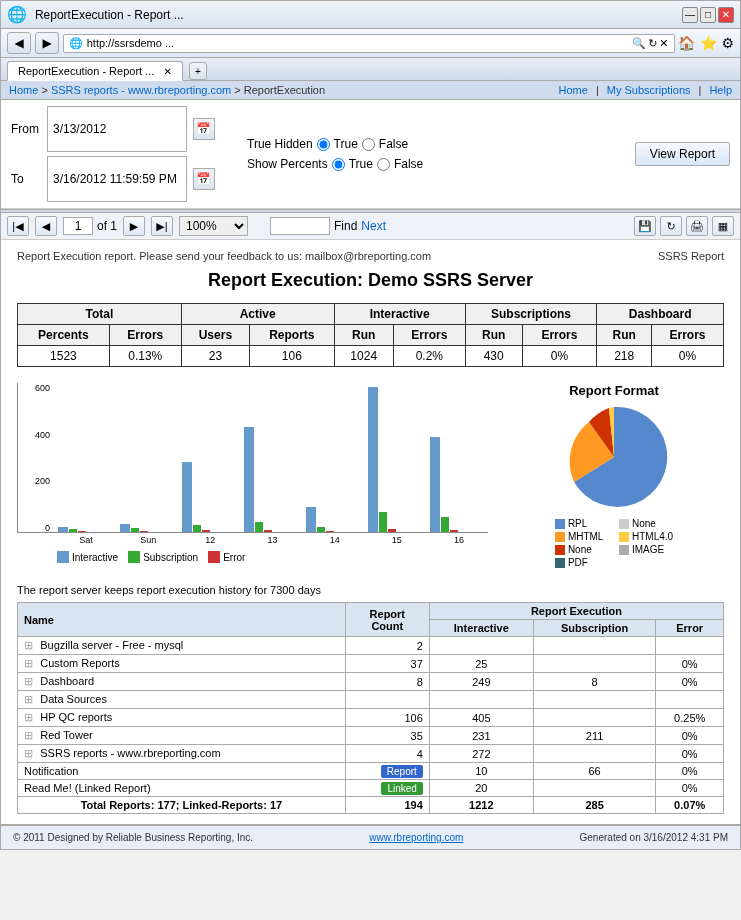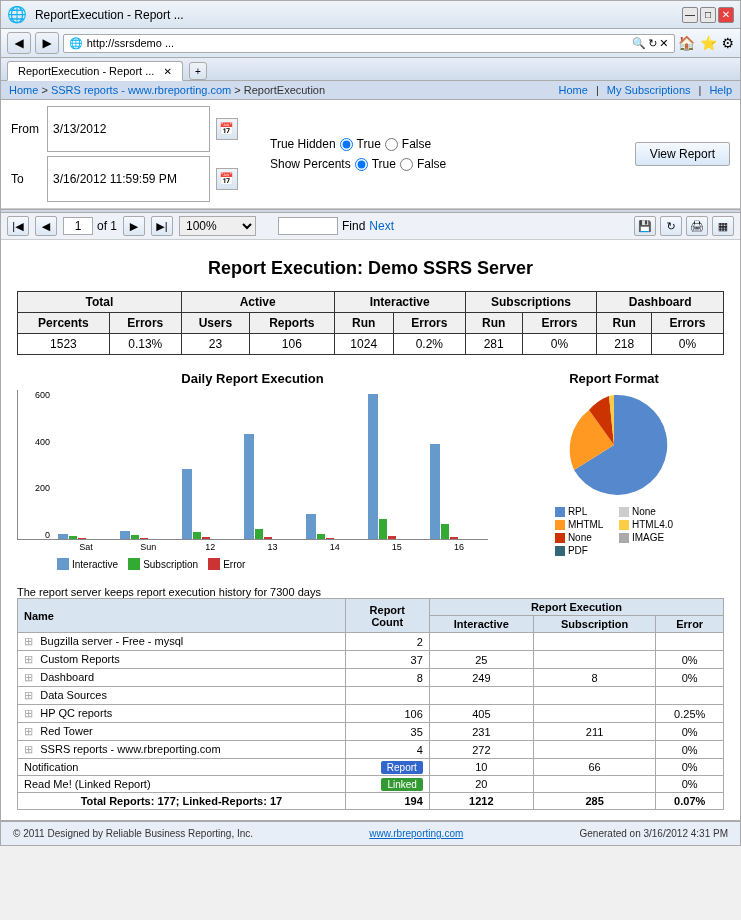--- a/index.html
+++ b/index.html
@@ -20,31 +20,31 @@
 
     
     .breadcrumb { background: #d0dcee; padding: 3px 8px; font-size: 11px; color: #333; border-bottom: 1px solid #aaa; display: flex; justify-content: space-between; }
     .breadcrumb a { color: #0066cc; text-decoration: none; }
     .breadcrumb-links { display: flex; gap: 8px; }
 
     
     .report-controls { background: white; padding: 6px 10px; border-bottom: 1px solid #ccc; display: flex; align-items: center; gap: 16px; }
     .control-group { display: flex; align-items: center; gap: 6px; }
     .control-label { font-size: 12px; font-weight: normal; min-width: 30px; }
-    .date-input { border: 1px solid #aaa; padding: 15px 5px; font-size: 12px; width: 163px; background: white; }
+    .date-input { border: 1px solid #aaa; padding: 15px 5px; font-size: 12px; width: 140px; background: white; }
     .cal-btn { width: 22px; height: 22px; border: 1px solid #aaa; background: linear-gradient(to bottom, #f0f4fa, #d8e4f0); display: flex; align-items: center; justify-content: center; cursor: pointer; font-size: 12px; }
     .radio-group { display: flex; align-items: center; gap: 4px; font-size: 12px; }
     .view-report-btn { margin-left: auto; background: linear-gradient(to bottom, #f5f9ff, #d8e8f8); border: 1px solid #aaa; padding: 4px 14px; font-size: 12px; cursor: pointer; border-radius: 2px; }
 
     
     .toolbar { background: #eef2f8; border-bottom: 1px solid #ccc; padding: 3px 6px; display: flex; align-items: center; gap: 6px; }
     .toolbar-btn { border: 1px solid #aaa; background: linear-gradient(to bottom, #f5f9ff, #dde8f5); width: 22px; height: 20px; display: flex; align-items: center; justify-content: center; cursor: pointer; font-size: 11px; border-radius: 2px; }
     .page-info { display: flex; align-items: center; gap: 4px; font-size: 12px; }
     .page-input { width: 30px; border: 1px solid #aaa; padding: 1px 3px; text-align: center; font-size: 12px; }
-    .zoom-select { border: 1px solid #aaa; padding: 1px 2px; font-size: 12px; width: 77px; }
+    .zoom-select { border: 1px solid #aaa; padding: 1px 2px; font-size: 12px; width: 69px; }
     .find-group { display: flex; align-items: center; gap: 4px; font-size: 12px; margin-left: 16px; }
     .find-input { border: 1px solid #aaa; padding: 1px 4px; width: 60px; font-size: 12px; }
 
     
     .report-content { background: white; padding: 10px 16px; }
     .report-feedback { font-size: 11px; color: #333; margin-bottom: 4px; display: flex; justify-content: space-between; }
     .report-title { text-align: center; font-size: 18px; font-weight: bold; margin: 8px 0 12px; }
 
     
     .summary-table { width: 100%; border-collapse: collapse; margin-bottom: 16px; font-size: 12px; }
@@ -65,21 +65,21 @@
     .legend-item { display: flex; align-items: center; gap: 3px; }
     .legend-box { width: 12px; height: 12px; display: inline-block; }
 
     
     .pie-container { display: flex; flex-direction: column; align-items: center; }
     .pie-legend { display: grid; grid-template-columns: 1fr 1fr; gap: 2px 10px; font-size: 10px; margin-top: 6px; }
     .pie-legend-item { display: flex; align-items: center; gap: 3px; }
     .pie-dot { width: 10px; height: 10px; display: inline-block; }
 
     
-    .history-note { font-size: 11px; }
+    .history-note { font-size: 11px; margin-bottom: 6px; }
     .data-table { width: 100%; border-collapse: collapse; font-size: 11px; }
     .data-table th, .data-table td { border: 1px solid #aaa; padding: 2px 6px; }
     .data-table th { background: #d8e4f0; text-align: center; font-weight: bold; }
     .data-table td { background: white; }
     .data-table .num { text-align: right; }
     .data-table .center { text-align: center; }
     .badge { padding: 1px 6px; font-size: 10px; color: white; border-radius: 2px; }
     .badge-blue { background: #3366cc; }
     .badge-green { background: #339933; }
 
@@ -203,20 +203,24 @@
     </div>
     <div style="margin-left:auto;display:flex;gap:4px;">
       <div class="toolbar-btn">💾</div>
       <div class="toolbar-btn">↻</div>
       <div class="toolbar-btn">🖨</div>
       <div class="toolbar-btn">▦</div>
     </div>
   </div>
 
   <div class="report-content">
+    <div class="report-feedback">
+      <span>Report Execution report. Please send your feedback to us: mailbox@rbreporting.com</span>
+      <span>SSRS Report</span>
+    </div>
 
     <div class="report-title">Report Execution: Demo SSRS Server</div>
 
     <table class="summary-table">
       <thead>
         <tr>
           <th colspan="2">Total</th>
           <th colspan="2">Active</th>
           <th colspan="2">Interactive</th>
           <th colspan="2">Subscriptions</th>
@@ -236,32 +240,31 @@
         </tr>
       </thead>
       <tbody>
         <tr>
           <td class="center">1523</td>
           <td class="center">0.13%</td>
           <td class="center">23</td>
           <td class="center">106</td>
           <td class="center">1024</td>
           <td class="center">0.2%</td>
-          <td class="center">281</td>
+          <td class="center">430</td>
           <td class="center">0%</td>
           <td class="center">218</td>
           <td class="center">0%</td>
         </tr>
       </tbody>
     </table>
 
     <div class="charts-area">
 
       <div class="chart-left">
-        <div class="chart-title">Daily Report Execution</div>
         <div style="position:relative;">
 
           <div style="position:absolute;left:0;top:0;height:150px;width:36px;display:flex;flex-direction:column;justify-content:space-between;align-items:flex-end;font-size:9px;padding-right:3px;">
             <span>600</span>
             <span>400</span>
             <span>200</span>
             <span>0</span>
           </div>
 
           <div style="display:flex;align-items:flex-end;height:150px;padding-left:40px;border-left:1px solid #888;border-bottom:1px solid #888;gap:4px;">

